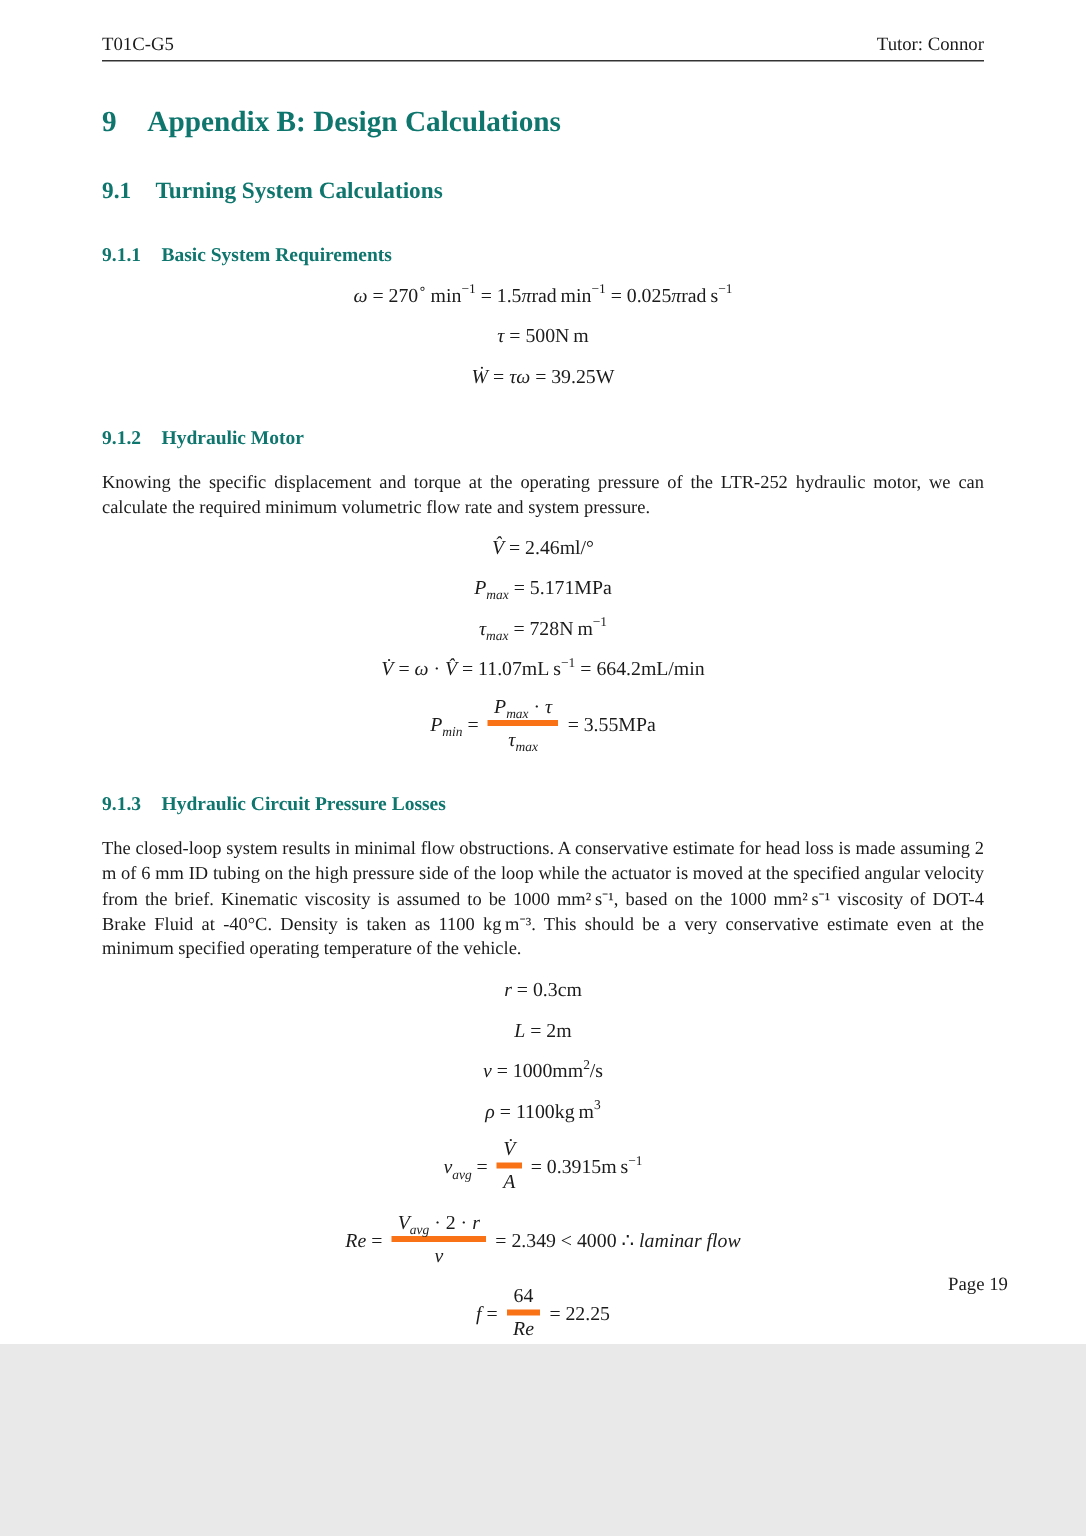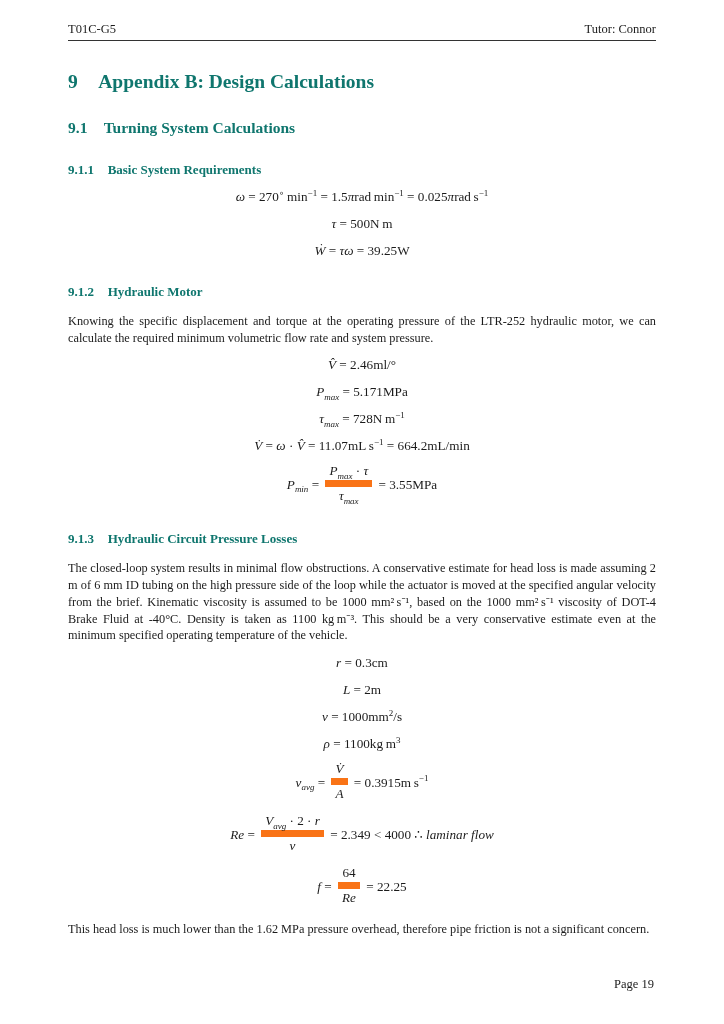--- a/index.html
+++ b/index.html
@@ -1,18 +1,18 @@
 <!DOCTYPE html>
 <html><head>
 <meta charset="utf-8">
 <style>
   html,body { margin:0; padding:0; background:#e9e9e9; }
   .page {
     position:relative;
-    width:724px; height:1024px;
+    width:724px; height:896px;
     margin:0 auto;
     background:#ffffff;
     color:#1b1b1b;
     font-family:"Liberation Serif", serif;
     box-sizing:border-box;
     padding:22px 68px 0 68px;
     overflow:hidden;
   }
   
   .hdr { display:flex; justify-content:space-between; font-size:12.5px; }
@@ -32,25 +32,25 @@
   .eqblock { margin:6px 0 4px 0; }
   .eqline {
     text-align:center; font-size:13.2px; margin:11px 0;
     font-family:"Liberation Serif", serif;
   }
   .eqline .rm { font-style:normal;text-align:center; }
   .eqline .it { font-style:italic; }
   .eqline .sup { vertical-align:super; font-size:0.68em; line-height:0; }
   .eqline .sub { vertical-align:sub;   font-size:0.68em; line-height:0; font-style:italic; }
   .frac { display:inline-block; vertical-align:middle; text-align:center; margin:0 3px; transform:translateY(-2px); }
-  .frac .num { display:block; padding:0 4px 1px 4px; border-bottom:7px solid #f97316; }
+  .frac .num { display:block; padding:0 4px 1px 4px; border-bottom:4px solid #f97316; }
   .frac .den { display:block; padding:1px 4px 0 4px; }
   
   .footer {
-    position:absolute; right:70px; bottom:32px;
+    position:absolute; right:52px; bottom:32px;
     font-size:12.5px;
   }
 </style>
 </head>
 <body>
 
 <div class="page">
 
   <div class="hdr">
     <span>T01C-G5</span>

